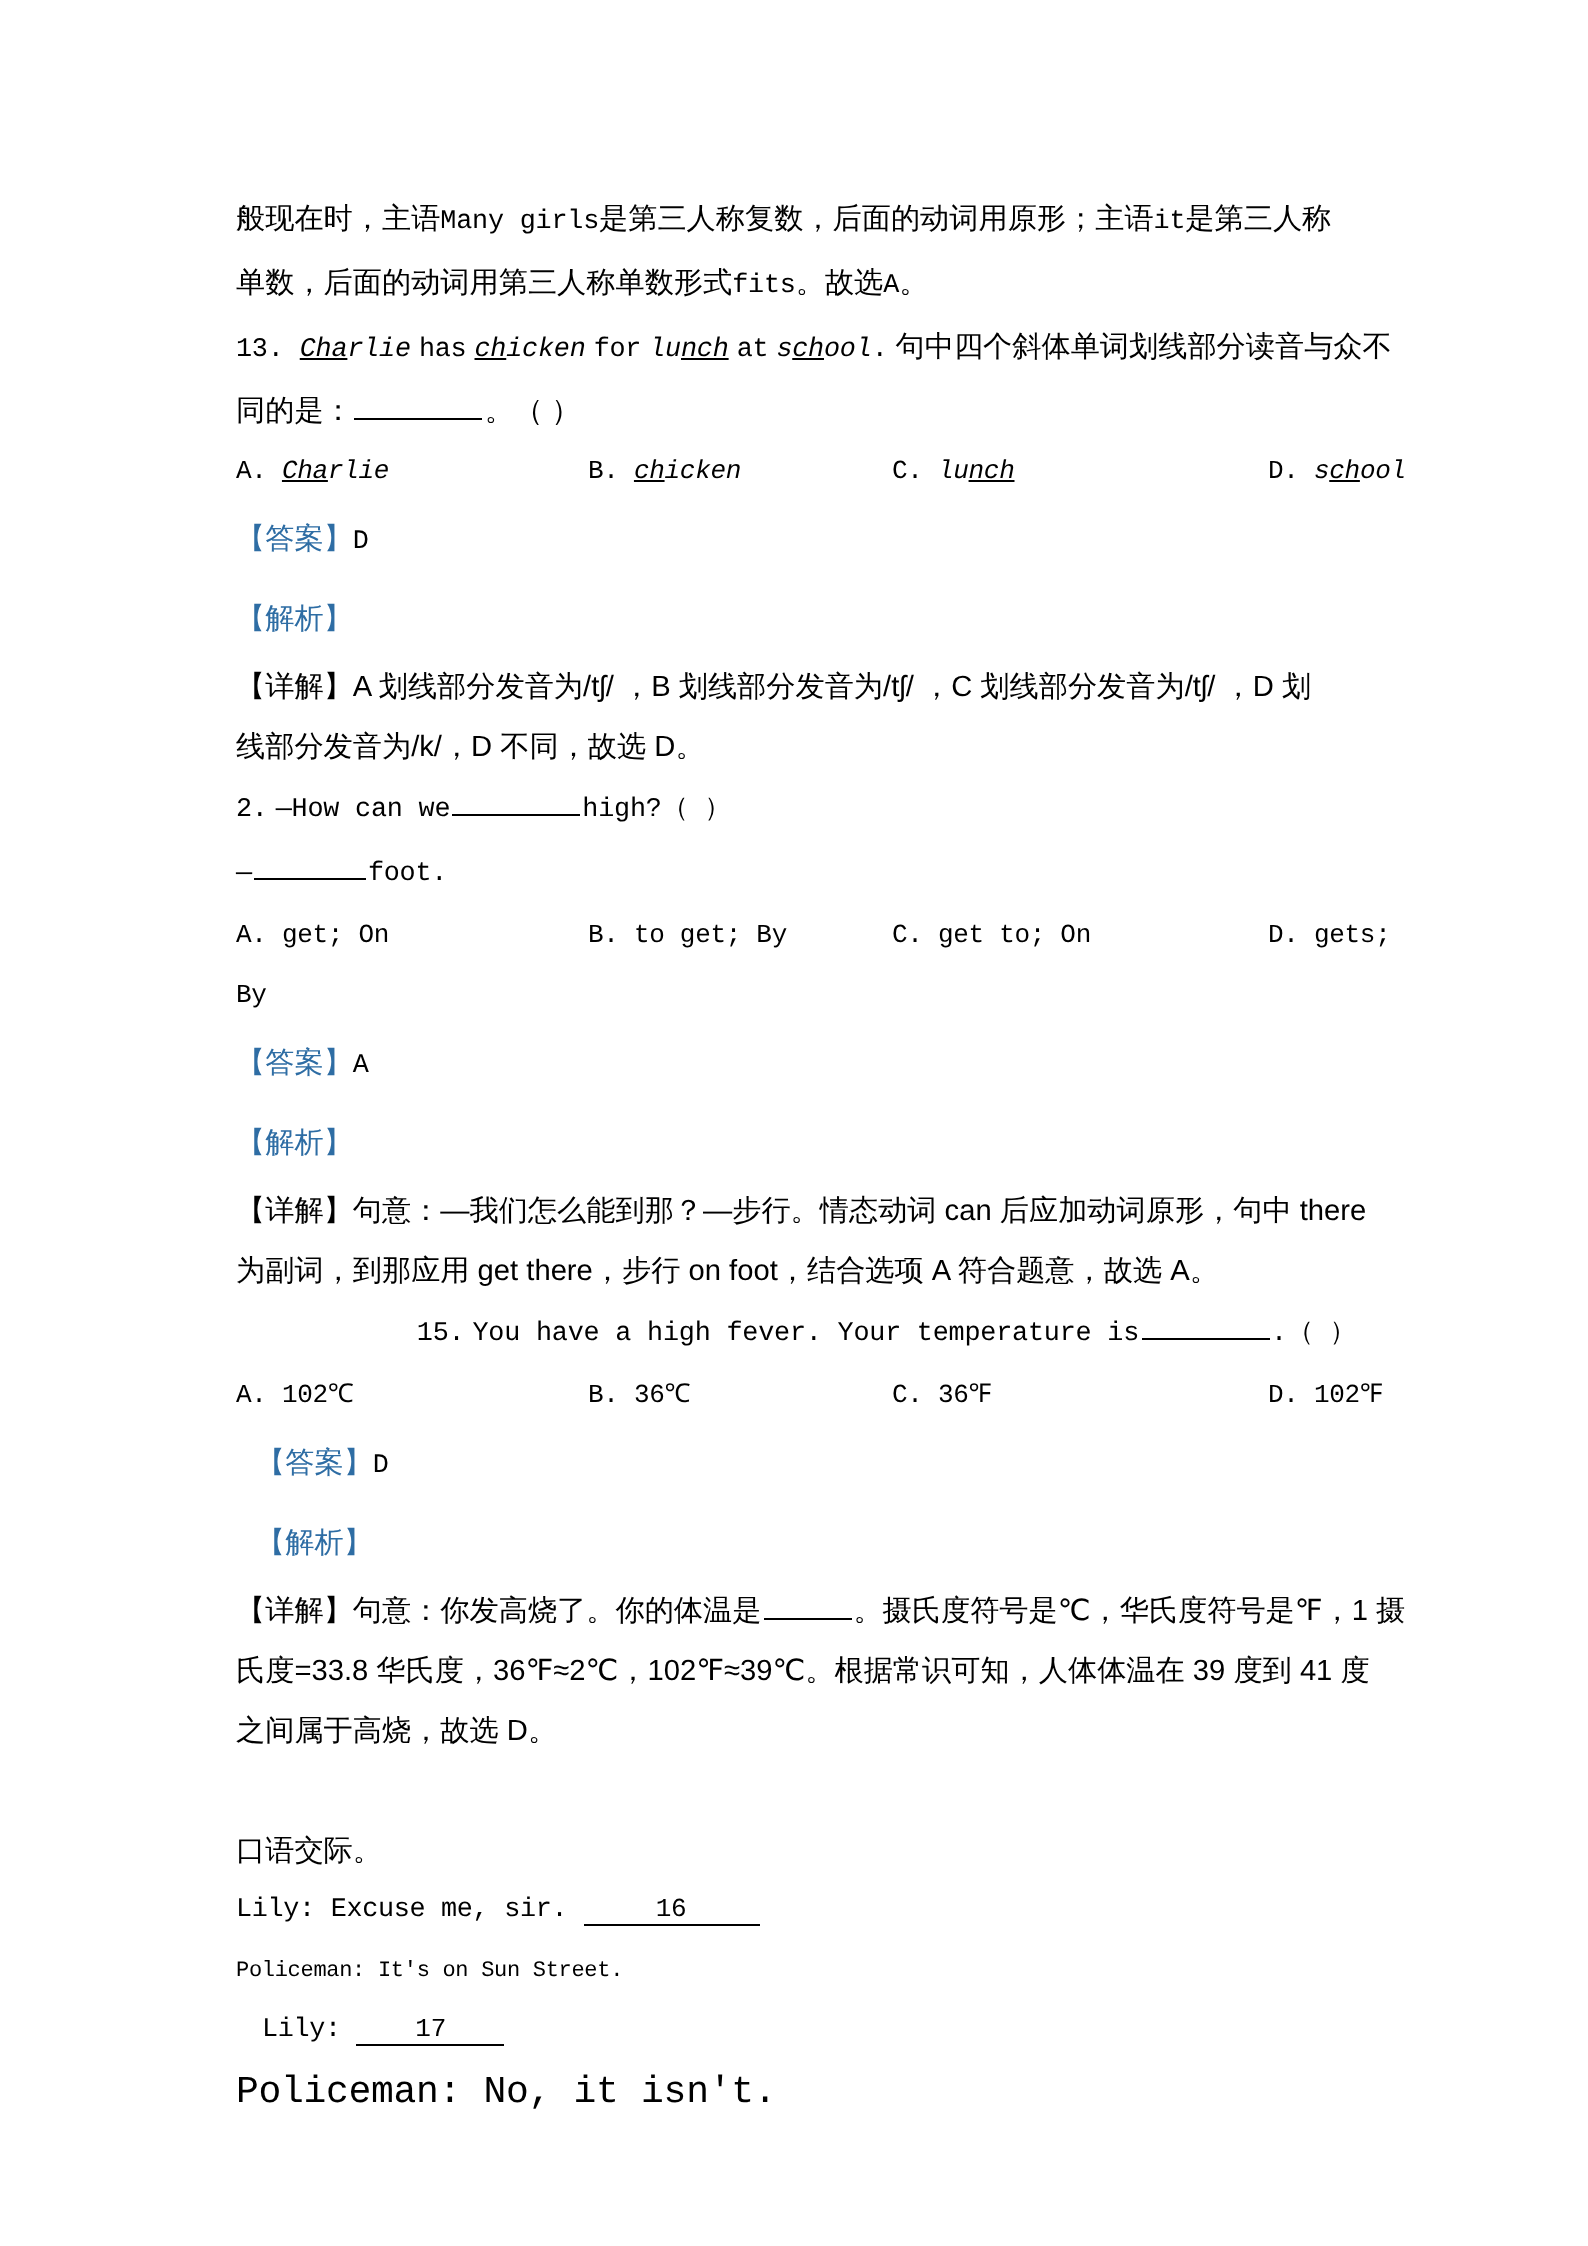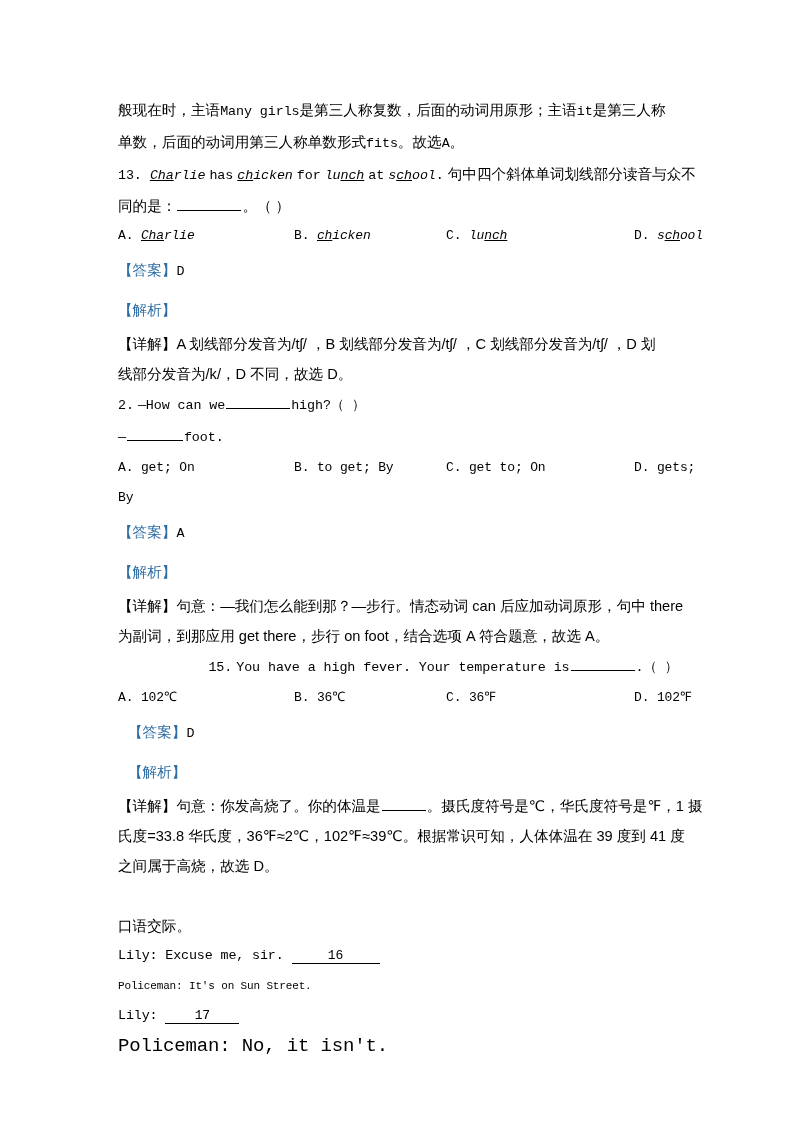--- a/index.html
+++ b/index.html
@@ -206,21 +206,21 @@
     </div>
 
     <div class="optrow" style="font-size:13.4px;">
       <span class="c1"><span>Lily:</span>&nbsp;<span>Excuse me, sir.</span>&nbsp;<span class="numblank nb-wide">16</span></span>
     </div>
 
     <div class="optrow" style="font-size:11px;">
       <span class="c1"><span>Policeman:</span>&nbsp;<span>It's on Sun Street.</span></span>
     </div>
 
-    <div class="optrow" style="font-size:13.4px;">
+    <div class="optrow" style="font-size:13.4px;margin-left:13px;">
       <span class="c1"><span>Lily:</span>&nbsp;<span class="numblank nb-narrow">17</span></span>
     </div>
 
     <div class="optrow" style="font-size:19px;">
       <span class="c1"><span>Policeman:</span>&nbsp;<span>No, it isn't.</span></span>
     </div>
 
   </div>
 </div>
 

